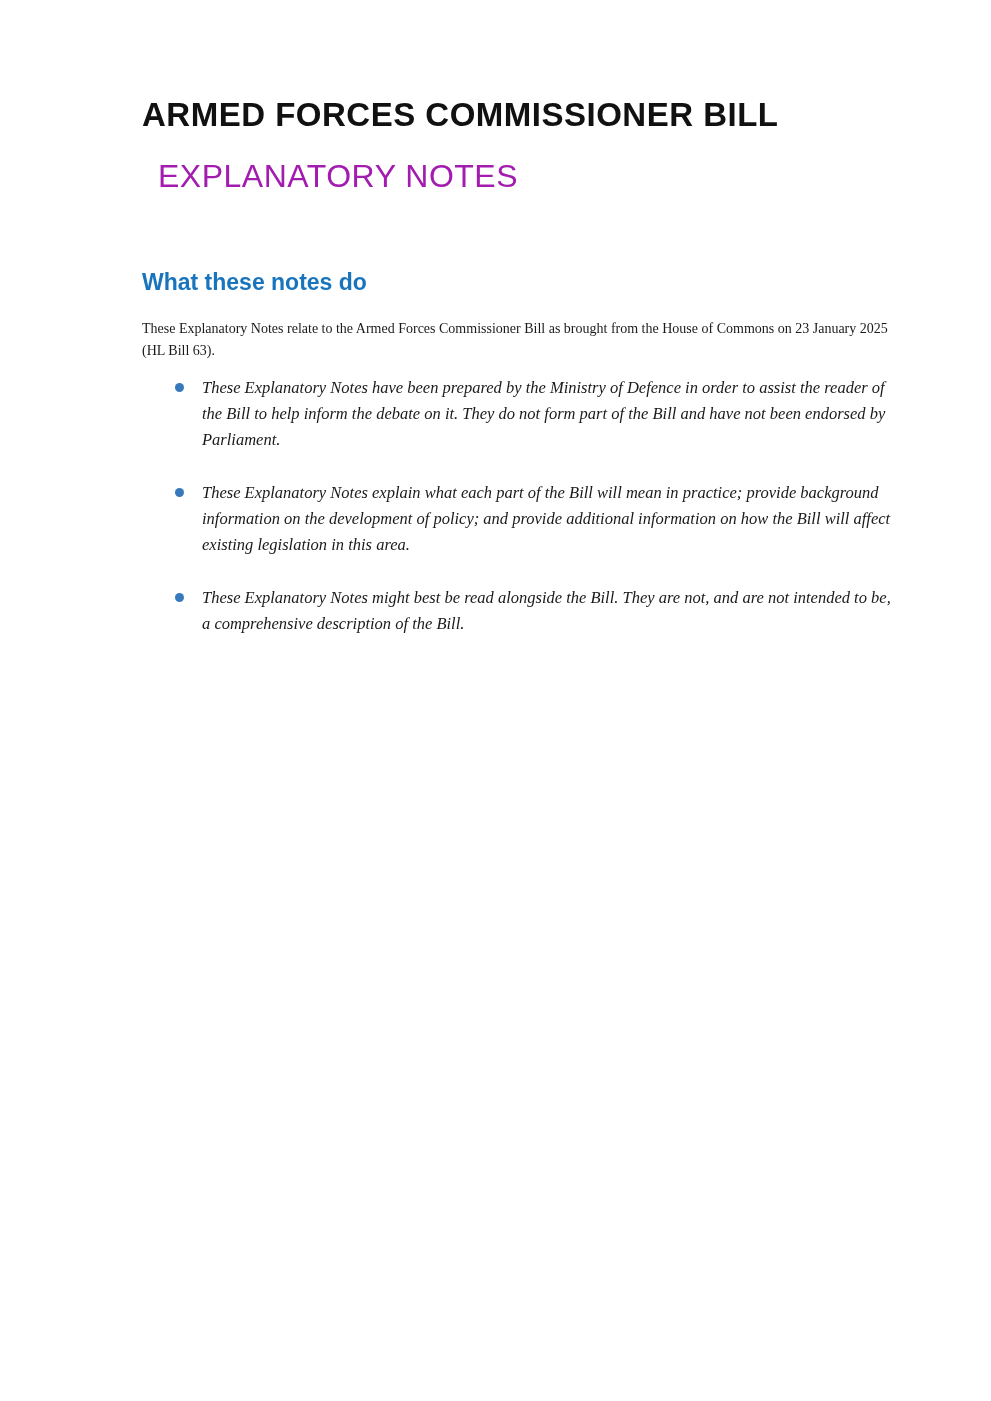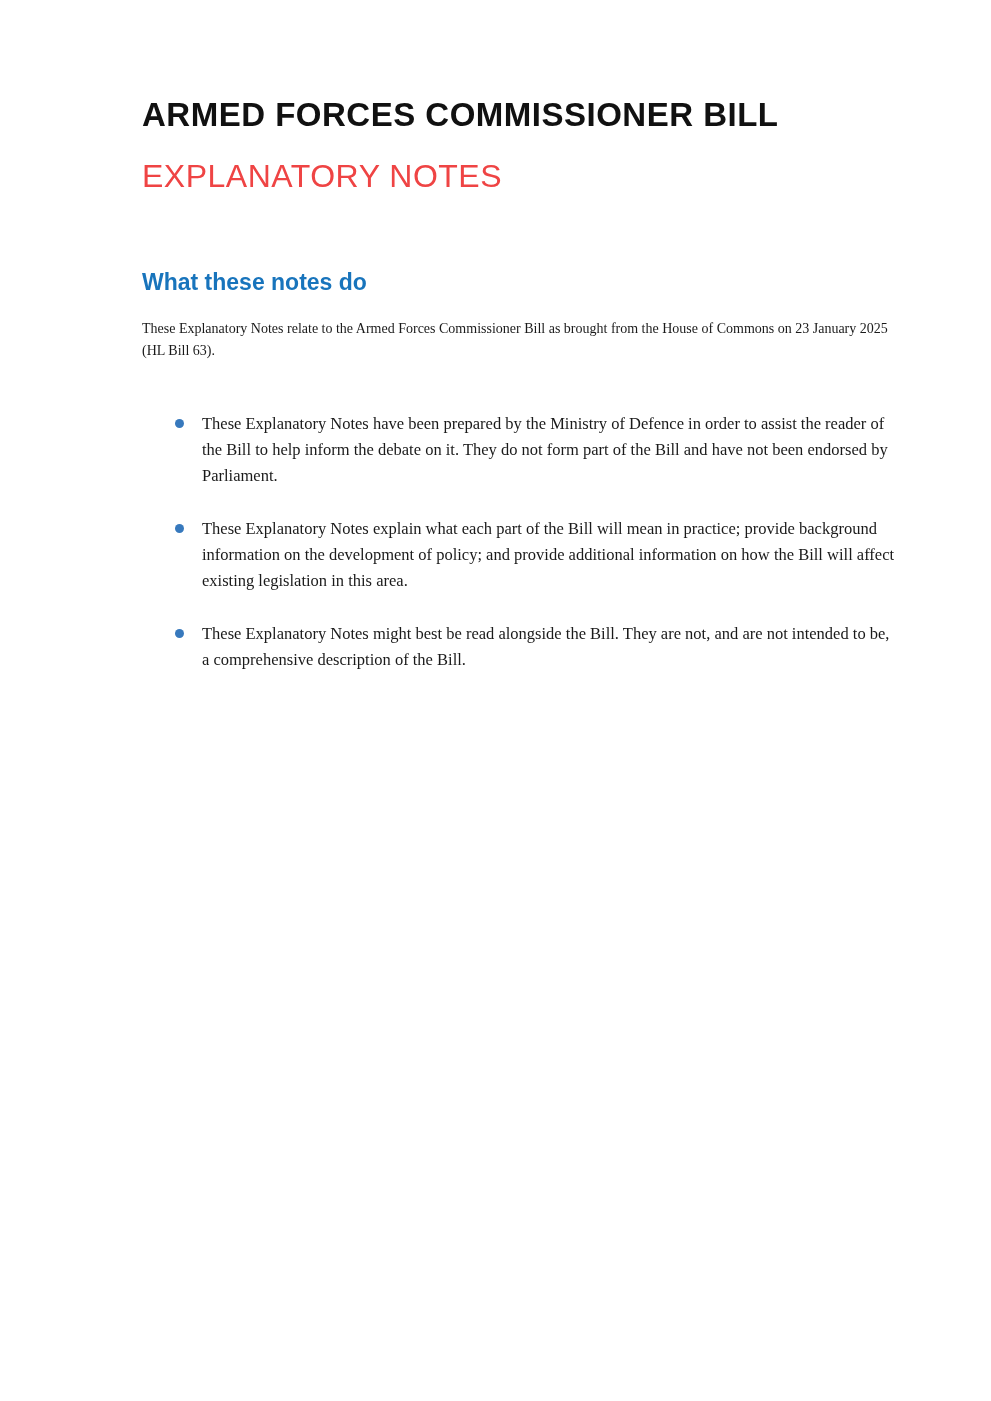--- a/index.html
+++ b/index.html
@@ -24,47 +24,48 @@
   .doc-title {
     margin: 0;
     font-family: "Liberation Sans", sans-serif;
     font-weight: 700;
     font-size: 33px;
     letter-spacing: 0.5px;
     color: #111111;
     line-height: 1.15;
   }
   .doc-subtitle {
-    margin: 24px 0 0 0;
+    margin: 24px 0 0 16px;
     font-family: "Liberation Sans", sans-serif;
     font-weight: 400;
     font-size: 32px;
     letter-spacing: 0.5px;
-    color: #ef4444;
+    color: #a21caf;
     line-height: 1.15;
   }
   .section-heading {
     margin: 74px 0 0 0;
     font-family: "Liberation Sans", sans-serif;
     font-weight: 700;
     font-size: 23px;
     color: #1874bc;
     line-height: 1.2;
   }
   .intro {
     margin: 22px 0 0 0;
     font-size: 14px;
     line-height: 1.58;
     max-width: 760px;
   }
   .bullet-list {
-    margin: 48px 0 0 0;
+    margin: 12px 0 0 0;
     padding: 0;
     list-style: none;
     max-width: 762px;
+    font-style: italic;
   }
   .bullet-list li {
     position: relative;
     padding-left: 60px;
     margin-bottom: 27px;
     font-size: 16.5px;
     line-height: 1.58;
   }
   .bullet-marker {
     position: absolute;

